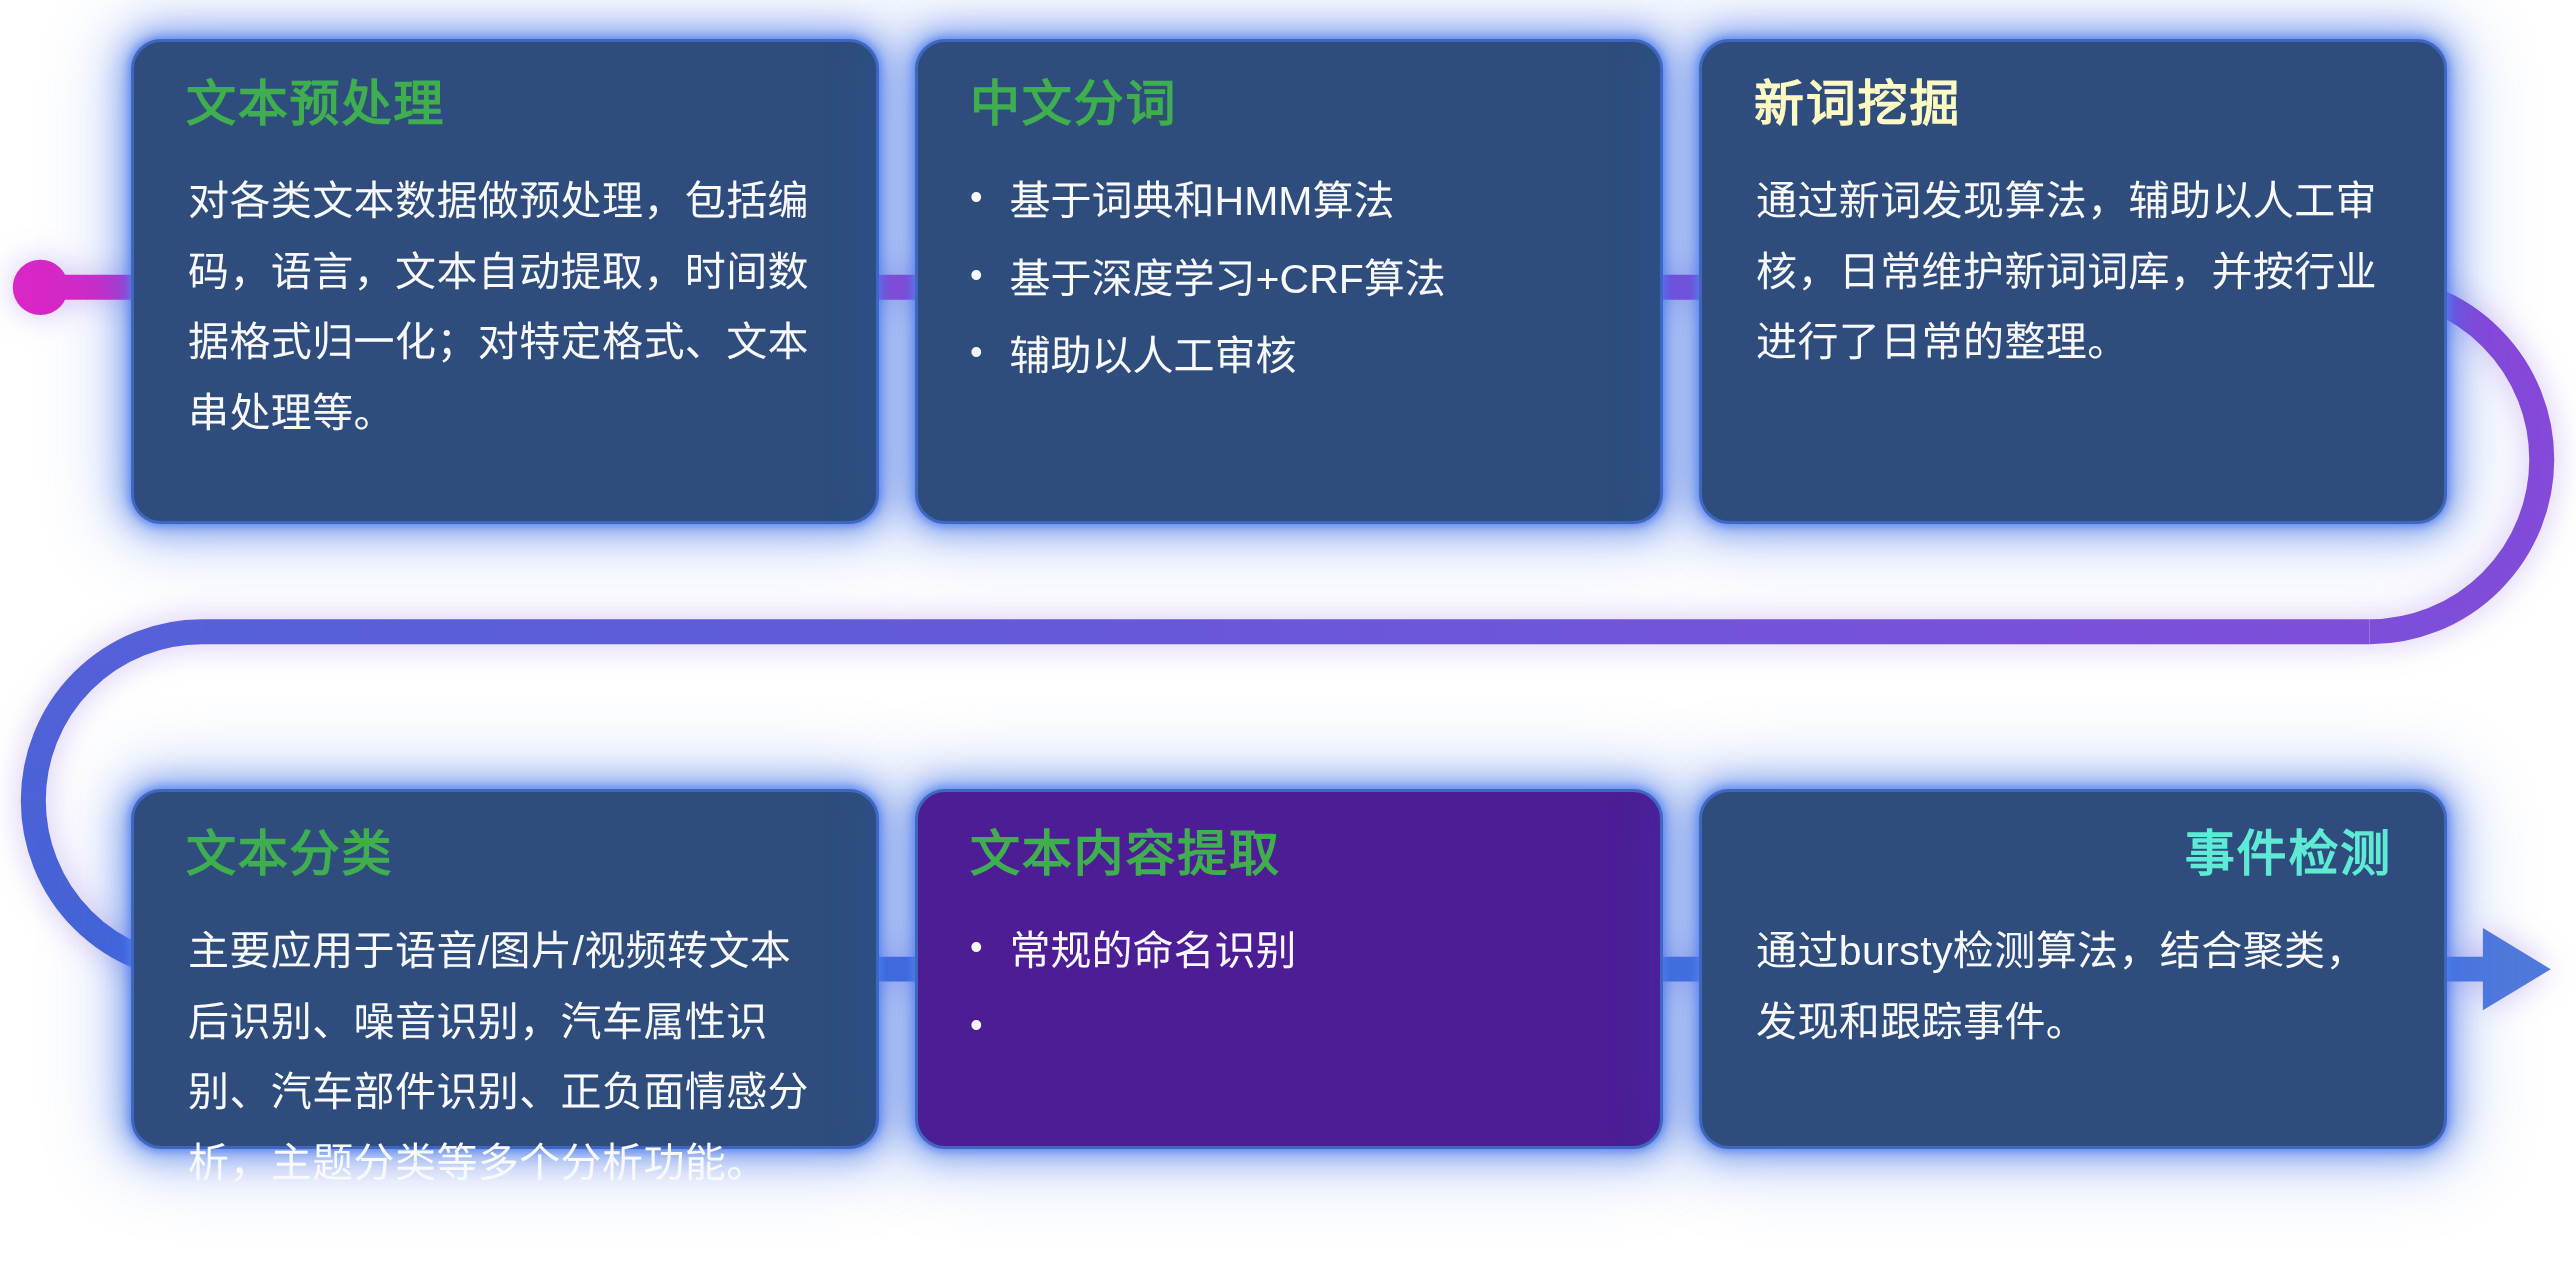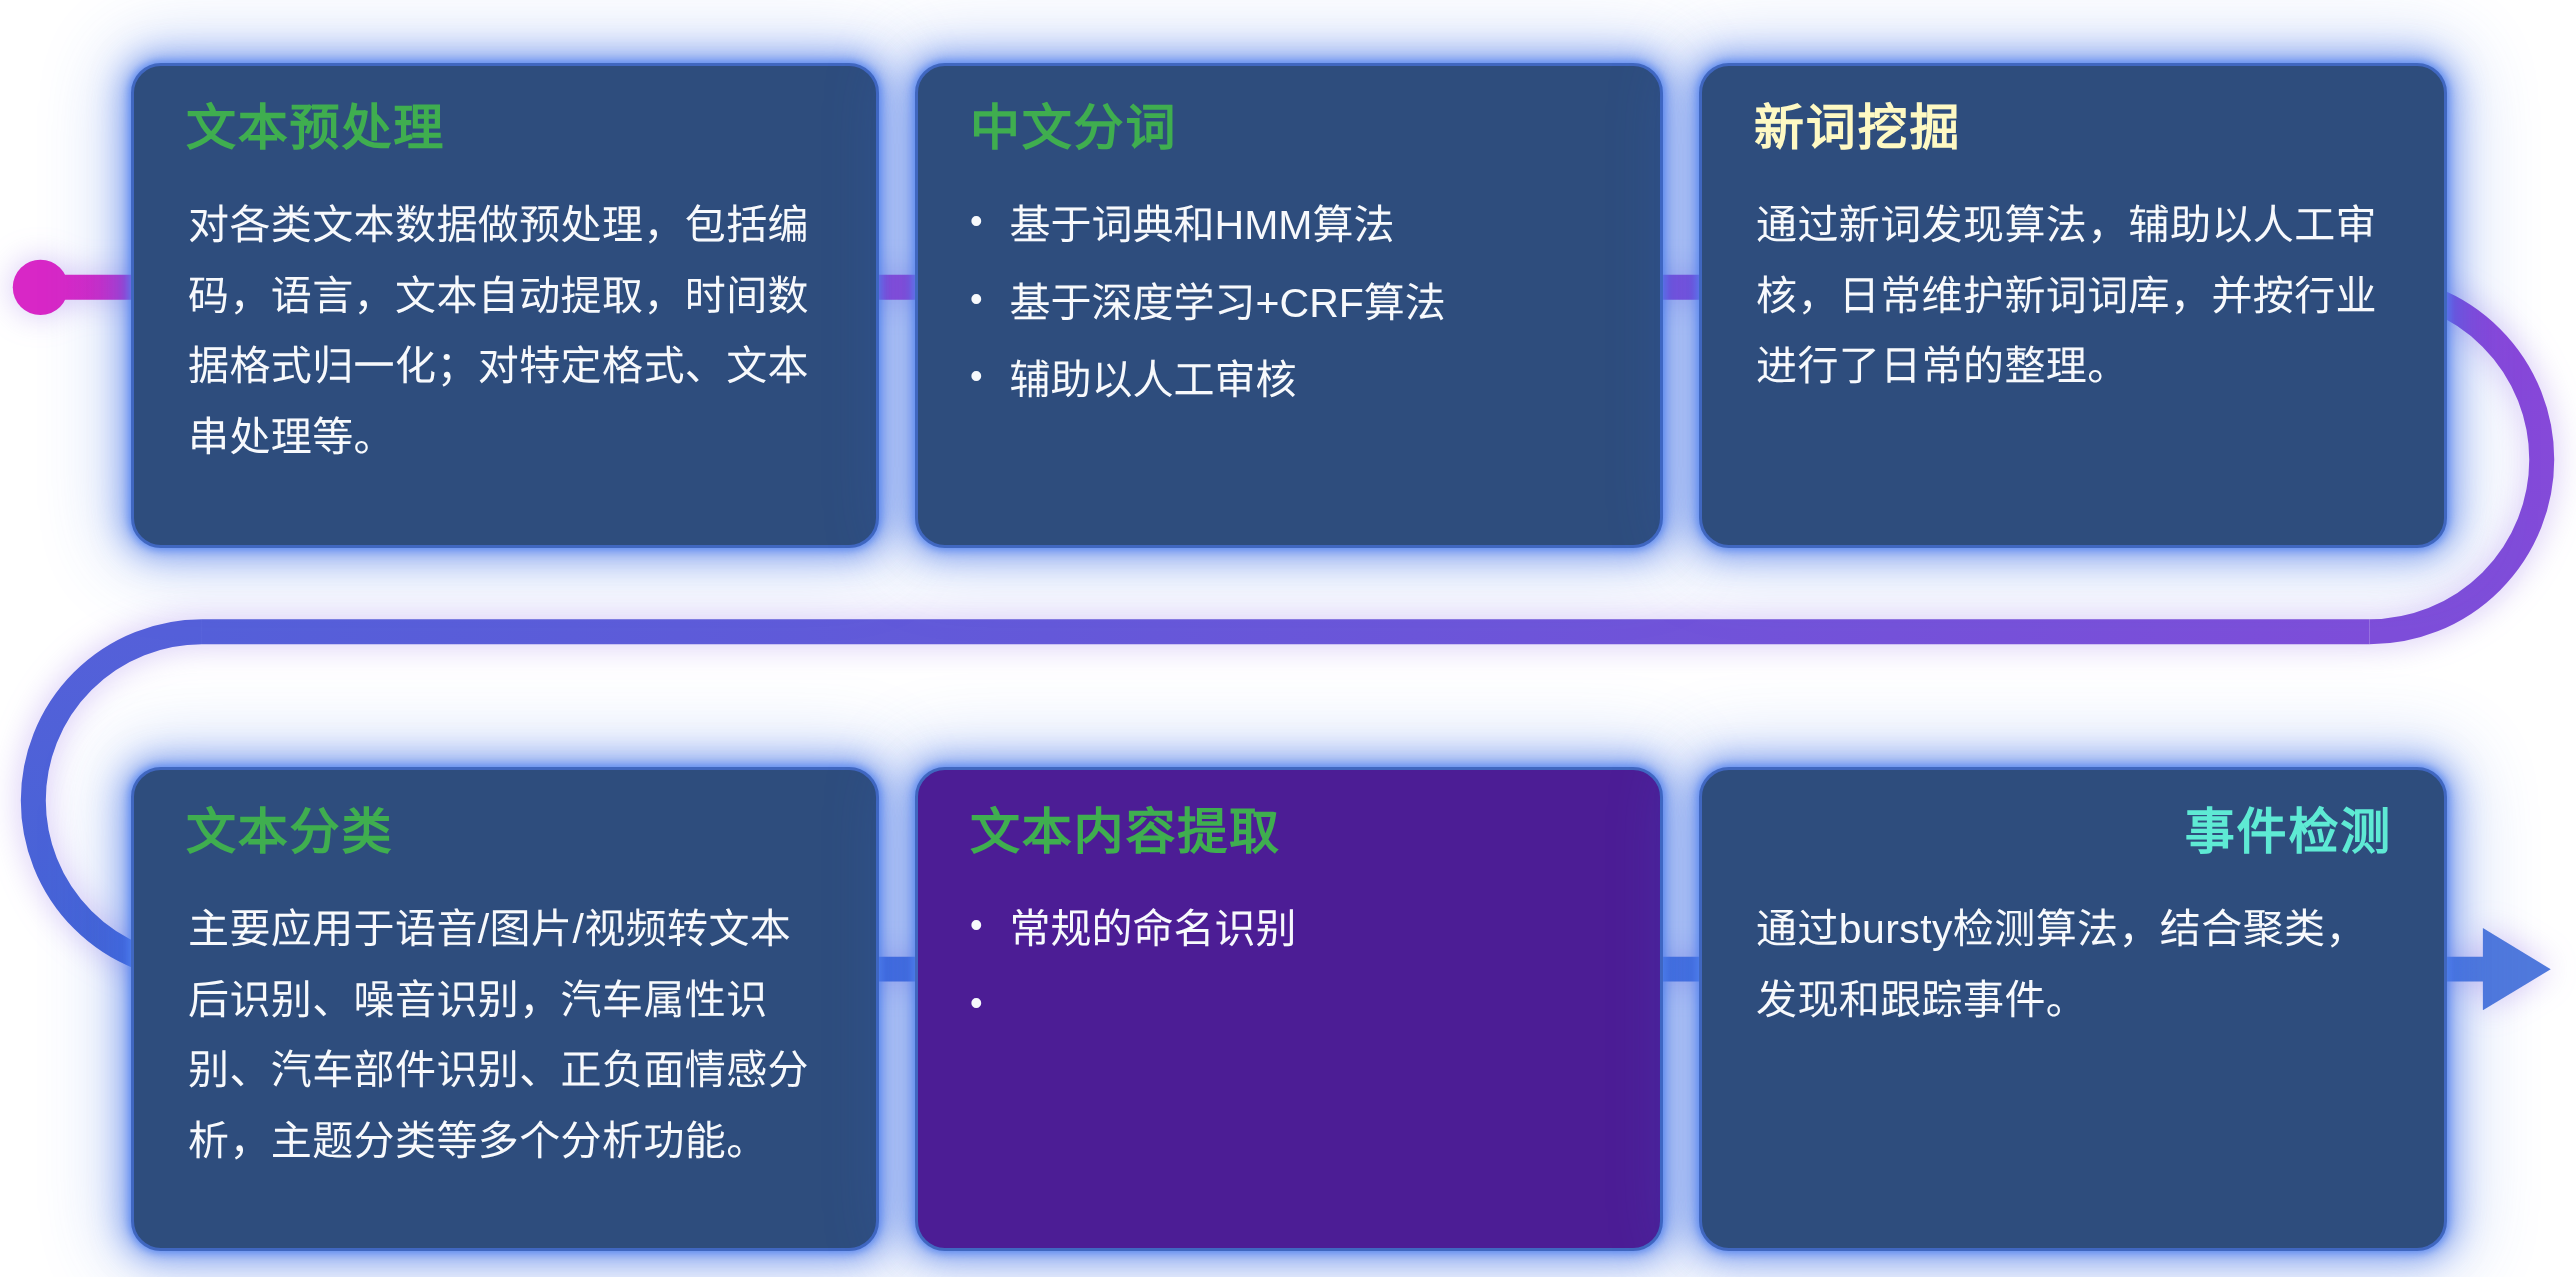--- a/index.html
+++ b/index.html
@@ -36,22 +36,22 @@
     border: 3.6px solid #4067c0;
     border-radius: 30px;
     padding: 37px 52px 32px 52px;
     color: #ffffff;
     z-index: 1;
     box-shadow:
       0 0 9px 1.8px rgba(84, 132, 240, 0.85),
       0 0 30px 9px rgba(62, 110, 230, 0.55),
       0 0 71px 19.6px rgba(62, 110, 230, 0.28);
   }
-  .card-top { top: 63px; height: 485px; }
-  .card-bottom { top: 767px; height: 484px; }
+  .card-top { top: 39px; height: 485px; }
+  .card-bottom { top: 789px; height: 360px; }
   .col-1 { left: 131px; }
   .col-2 { left: 915px; }
   .col-3 { left: 1699px; }
 
   .card-title {
     margin: 0 0 37px 0;
     font-size: 50px;
     font-weight: 700;
     letter-spacing: 1.8px;
     line-height: 1.0;

